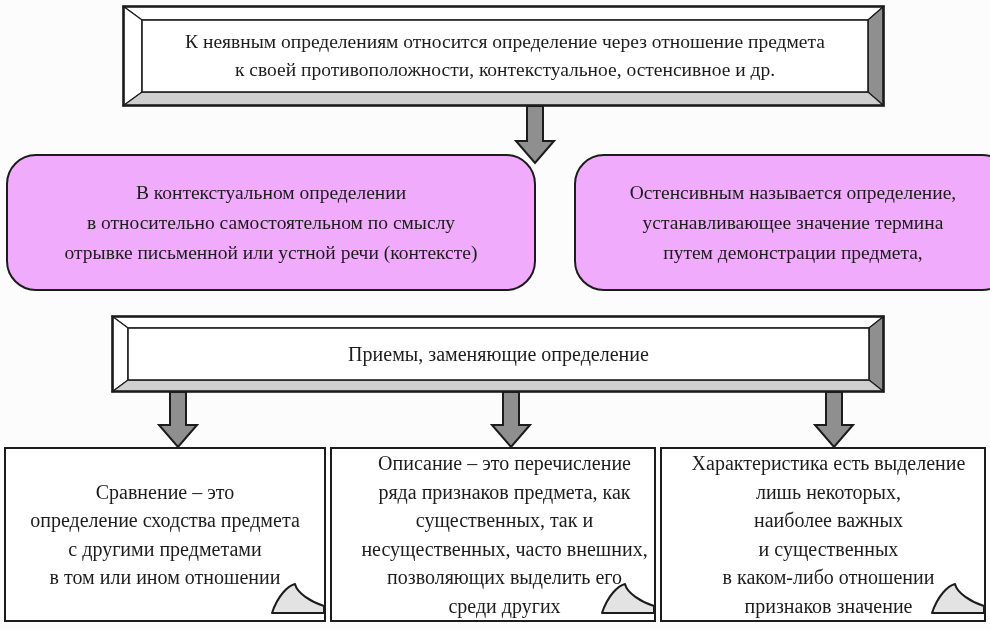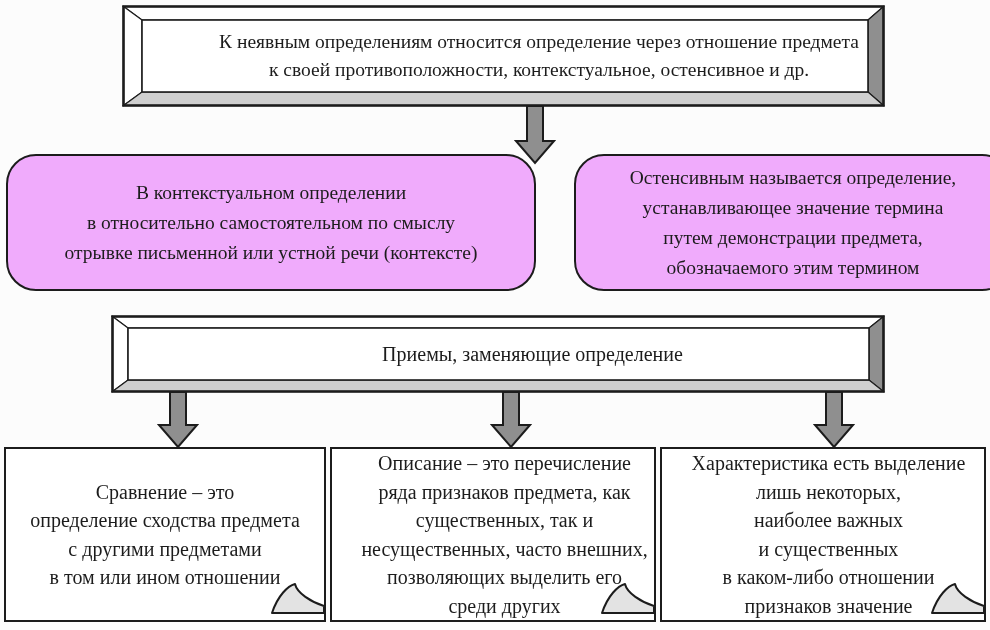--- a/index.html
+++ b/index.html
@@ -8,21 +8,21 @@
     background:#fcfcfc;color:#1c1c1c;
     font-family:"Liberation Serif", serif;
   }
   .stage{position:absolute;inset:0;}
   
   .box3d{position:absolute;}
   .box3d svg{position:absolute;left:0;top:0;display:block;}
   .face-txt{
     position:absolute;display:flex;flex-direction:column;
     justify-content:center;align-items:center;text-align:center;
-    font-size:19.5px;line-height:28px;padding-left:34px;
+    font-size:19.5px;line-height:28px;
   }
   
   .rbox{
     position:absolute;box-sizing:border-box;background:#f0abfc;
     border:2px solid #1c1c1c;border-radius:30px;
     display:flex;flex-direction:column;justify-content:center;align-items:center;
     text-align:center;font-size:19.5px;line-height:30px;z-index:1;
   }
   
   .note{
@@ -64,21 +64,20 @@
   <div class="rbox" style="left:6px;top:154px;width:530px;height:137px;">
     <div class="ln">В контекстуальном определении</div>
     <div class="ln">в относительно самостоятельном по смыслу</div>
     <div class="ln">отрывке письменной или устной речи (контексте)</div>
   </div>
 
   <div class="rbox" style="left:546px;top:154px;width:438px;height:137px;margin-left:28px;">
     <div class="ln">Остенсивным называется определение,</div>
     <div class="ln">устанавливающее значение термина</div>
     <div class="ln">путем демонстрации предмета,</div>
-    <div class="ln">обозначаемого этим термином</div>
   </div>
 
   <div class="box3d" style="left:111px;top:315px;width:774px;height:78px;">
     <svg width="774" height="78" viewBox="0 0 774 78">
       <polygon points="1.5,1.5 772.5,1.5 758,13 17,13" fill="#ffffff" stroke="#1c1c1c" stroke-width="1.2"></polygon>
       <polygon points="1.5,1.5 17,13 17,65 1.5,76.5" fill="#ffffff" stroke="#1c1c1c" stroke-width="1.2"></polygon>
       <polygon points="772.5,1.5 772.5,76.5 758,65 758,13" stroke="#1c1c1c" stroke-width="1.2" fill="#8f8f8f"></polygon>
       <polygon points="1.5,76.5 17,65 758,65 772.5,76.5" stroke="#1c1c1c" stroke-width="1.2" fill="#cfcfcf"></polygon>
       <rect x="17" y="13" width="741" height="52" fill="#ffffff" stroke="#1c1c1c" stroke-width="1.6"></rect>
       <rect x="1.5" y="1.5" width="771" height="75" fill="none" stroke="#1c1c1c" stroke-width="2.6"></rect>

